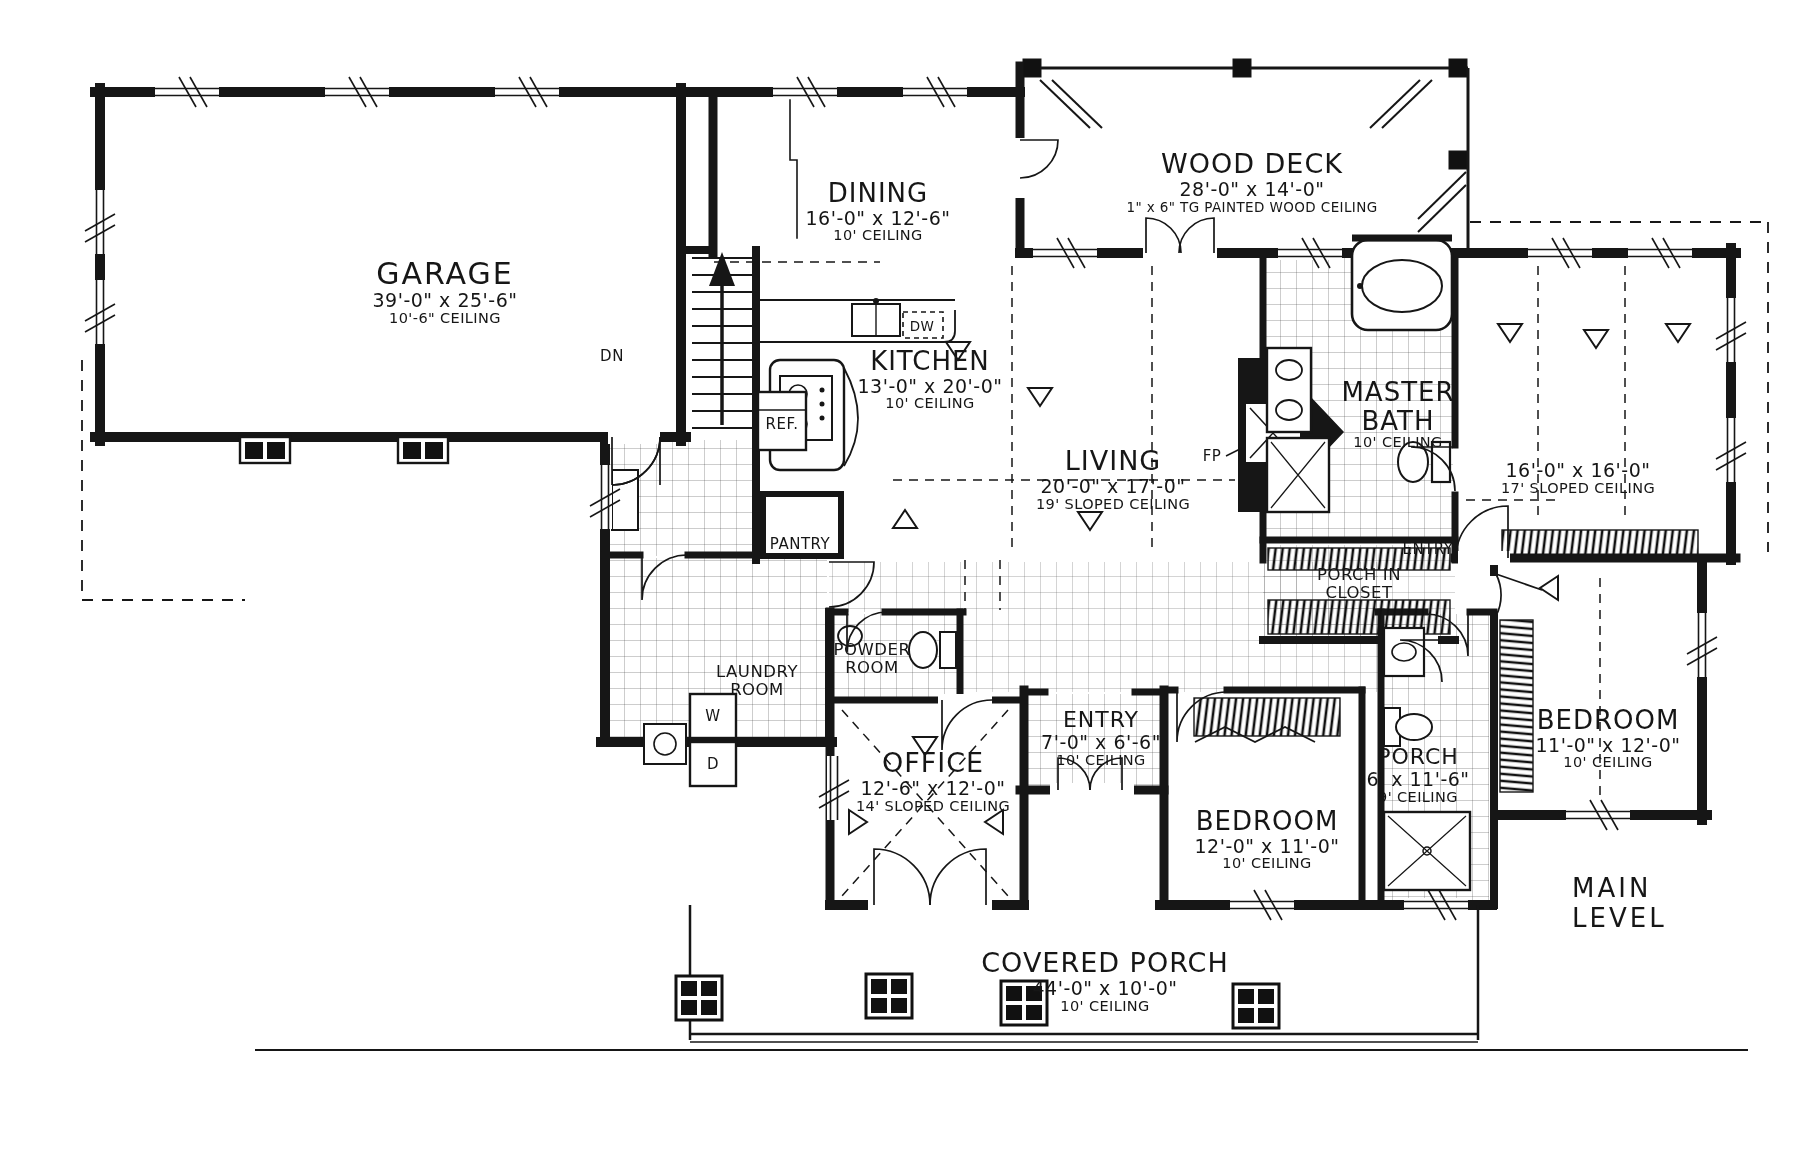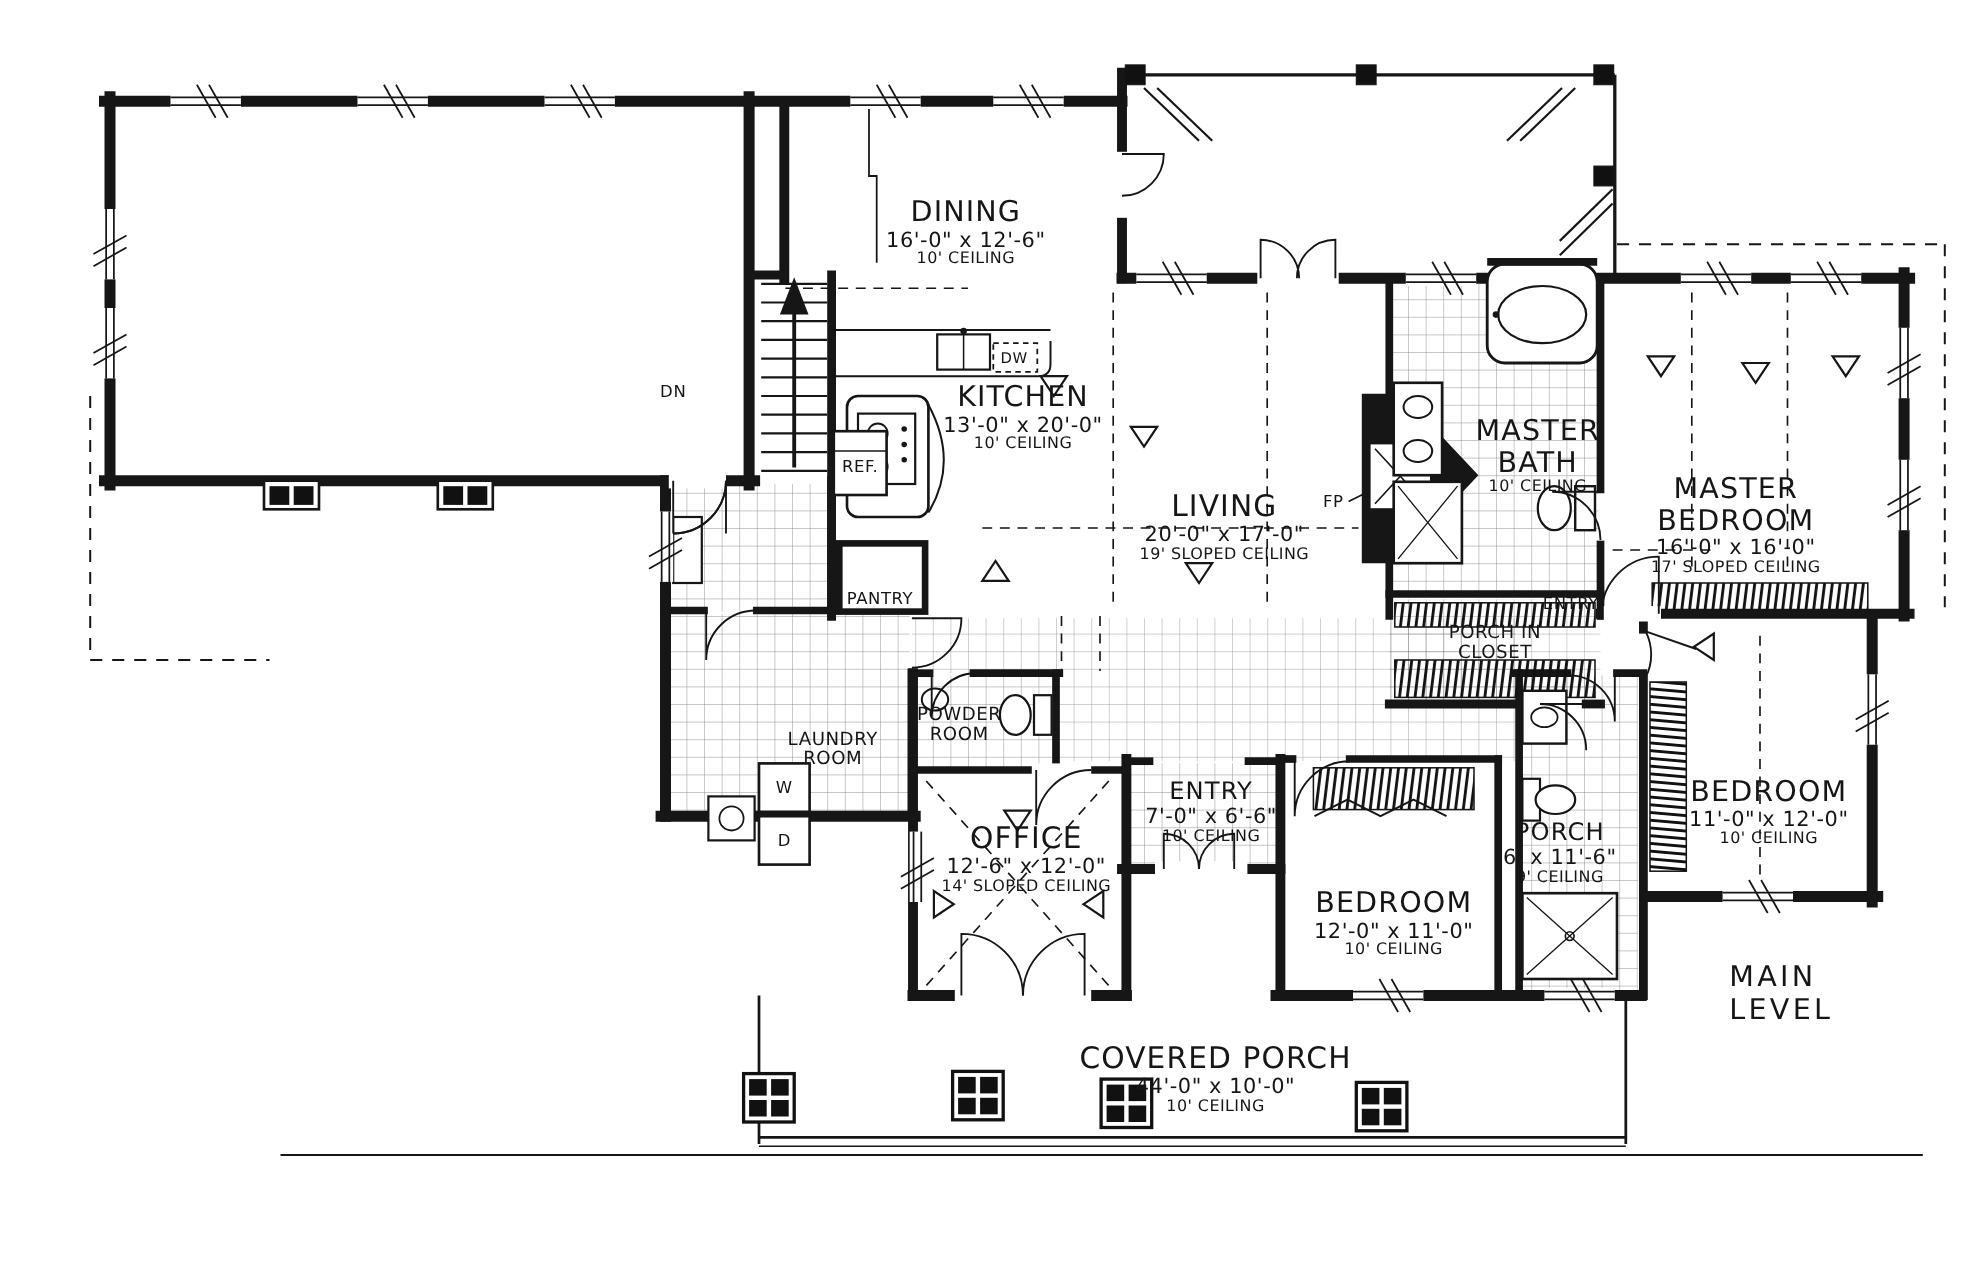--- a/index.html
+++ b/index.html
@@ -381,47 +381,56 @@
     <use href="#tri" transform="translate(925,745)"></use>
     <use href="#tri" transform="translate(857,822) rotate(270)"></use>
     <use href="#tri" transform="translate(995,822) rotate(90)"></use>
     <use href="#tri" transform="translate(1510,332)"></use>
     <use href="#tri" transform="translate(1596,338)"></use>
     <use href="#tri" transform="translate(1678,332)"></use>
     <use href="#tri" transform="translate(1550,588) rotate(90)"></use>
   </g>
 </svg>
 
+  <div class="lbl r-garage" style="left:445px;top:292px">
+    <div class="nm">GARAGE</div>
+    <div class="dm">39'-0" x 25'-6"</div>
+    <div class="cl">10'-6" CEILING</div>
+  </div>
 
   <div class="lbl" style="left:878px;top:212px">
     <div class="nm">DINING</div>
     <div class="dm">16'-0" x 12'-6"</div>
     <div class="cl">10' CEILING</div>
   </div>
 
+  <div class="lbl r-deck" style="left:1252px;top:182px">
+    <div class="nm">WOOD DECK</div>
+    <div class="dm">28'-0" x 14'-0"</div>
+    <div class="cl">1" x 6" TG PAINTED WOOD CEILING</div>
+  </div>
 
   <div class="lbl" style="left:930px;top:380px">
     <div class="nm">KITCHEN</div>
     <div class="dm">13'-0" x 20'-0"</div>
     <div class="cl">10' CEILING</div>
   </div>
 
   <div class="lbl r-living" style="left:1113px;top:479px">
     <div class="nm">LIVING</div>
     <div class="dm">20'-0" x 17'-0"</div>
     <div class="cl">19' SLOPED CEILING</div>
   </div>
 
   <div class="lbl wrap w-mbath" style="left:1398px;top:415px">
     <div class="nm">MASTER BATH</div>
     <div class="cl">10' CEILING</div>
   </div>
 
   <div class="lbl wrap w-mbed" style="left:1578px;top:478px">
-    <div class="nm">MASTER BEDROOM</div>
     <div class="dm">16'-0" x 16'-0"</div>
     <div class="cl">17' SLOPED CEILING</div>
   </div>
 
   <div class="lbl wrap sm-room w-wic" style="left:1359px;top:584px">
     <div class="nm">PORCH IN CLOSET</div>
   </div>
 
   <div class="lbl wrap sm-room w-lau" style="left:757px;top:681px">
     <div class="nm">LAUNDRY ROOM</div>

